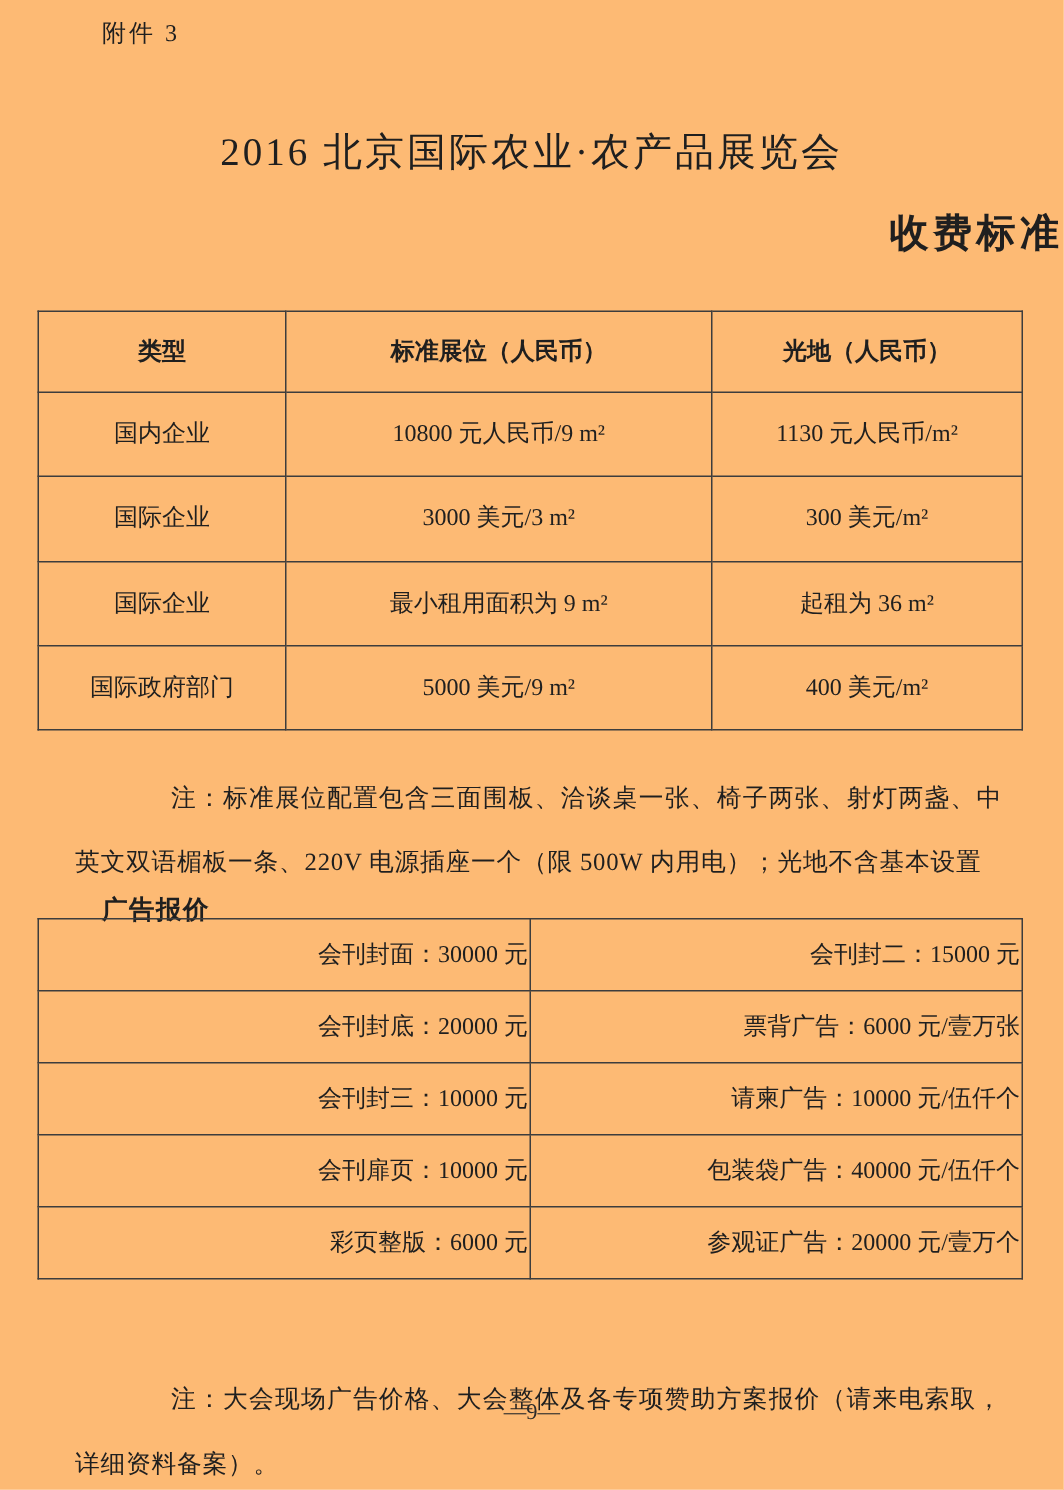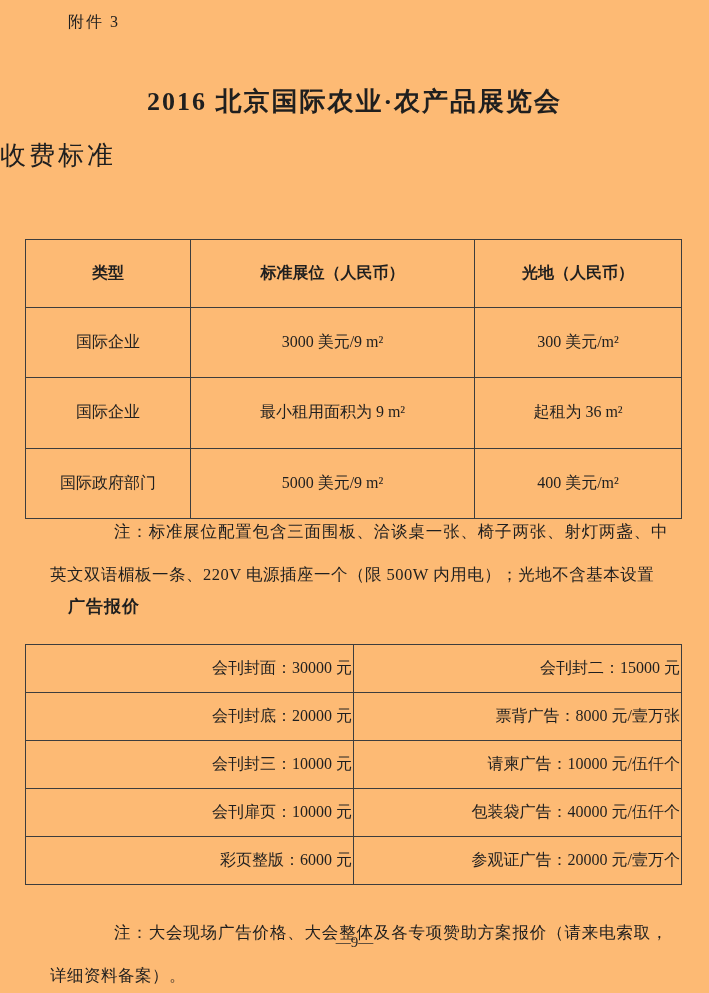--- a/index.html
+++ b/index.html
@@ -15,28 +15,28 @@
     overflow: hidden;
     background: #fdba74;
   }
   .attachment {
     position: absolute; left: 68px; top: 12px;
     font-size: 16px; letter-spacing: 2px;
   }
   .title {
     position: absolute; left: 0; top: 84px; width: 709px;
     margin: 0; text-align: center;
-    font-size: 26px; font-weight: bold; letter-spacing: 2px;
+    font-size: 26px; font-weight: normal; letter-spacing: 2px;
   }
   .subtitle {
     position: absolute; left: 0; top: 138px; width: 709px;
-    margin: 0; text-align: left;
-    font-size: 26px; font-weight: normal; letter-spacing: 3px;
+    margin: 0; text-align: right;
+    font-size: 26px; font-weight: bold; letter-spacing: 3px;
   }
-  table { border-collapse: collapse; table-layout: fixed; margin-top: 32px; }
+  table { border-collapse: collapse; table-layout: fixed; }
   td {
     border: 1px solid #3d3d3d;
     font-size: 16px;
     vertical-align: middle;
     overflow: hidden; white-space: nowrap;
   }
   .booth-table {
     position: absolute; left: 25px; top: 207px;
     width: 657px; height: 280px;
   }
@@ -86,22 +86,27 @@
         <col style="width:284px">
         <col>
       </colgroup>
     <tbody>
         <tr class="head">
       <td>类型</td>
       <td>标准展位（人民币）</td>
       <td>光地（人民币）</td>
     </tr>
     <tr class="data">
+      <td>国内企业</td>
+      <td>10800 元人民币/9 m²</td>
+      <td>1130 元人民币/m²</td>
+    </tr>
+    <tr class="data">
       <td>国际企业</td>
-      <td>3000 美元/9 m²</td>
+      <td>3000 美元/3 m²</td>
       <td>300 美元/m²</td>
     </tr>
     <tr class="data">
       <td>国际企业</td>
       <td>最小租用面积为 9 m²</td>
       <td>起租为 36 m²</td>
     </tr>
     <tr class="data">
       <td>国际政府部门</td>
       <td>5000 美元/9 m²</td>
@@ -119,21 +124,21 @@
         <col style="width:328px">
         <col>
       </colgroup>
     <tbody>
         <tr>
       <td class="c0">会刊封面：30000 元</td>
       <td class="c1">会刊封二：15000 元</td>
     </tr>
     <tr>
       <td class="c0">会刊封底：20000 元</td>
-      <td class="c1">票背广告：8000 元/壹万张</td>
+      <td class="c1">票背广告：6000 元/壹万张</td>
     </tr>
     <tr>
       <td class="c0">会刊封三：10000 元</td>
       <td class="c1">请柬广告：10000 元/伍仟个</td>
     </tr>
     <tr>
       <td class="c0">会刊扉页：10000 元</td>
       <td class="c1">包装袋广告：40000 元/伍仟个</td>
     </tr>
     <tr>

